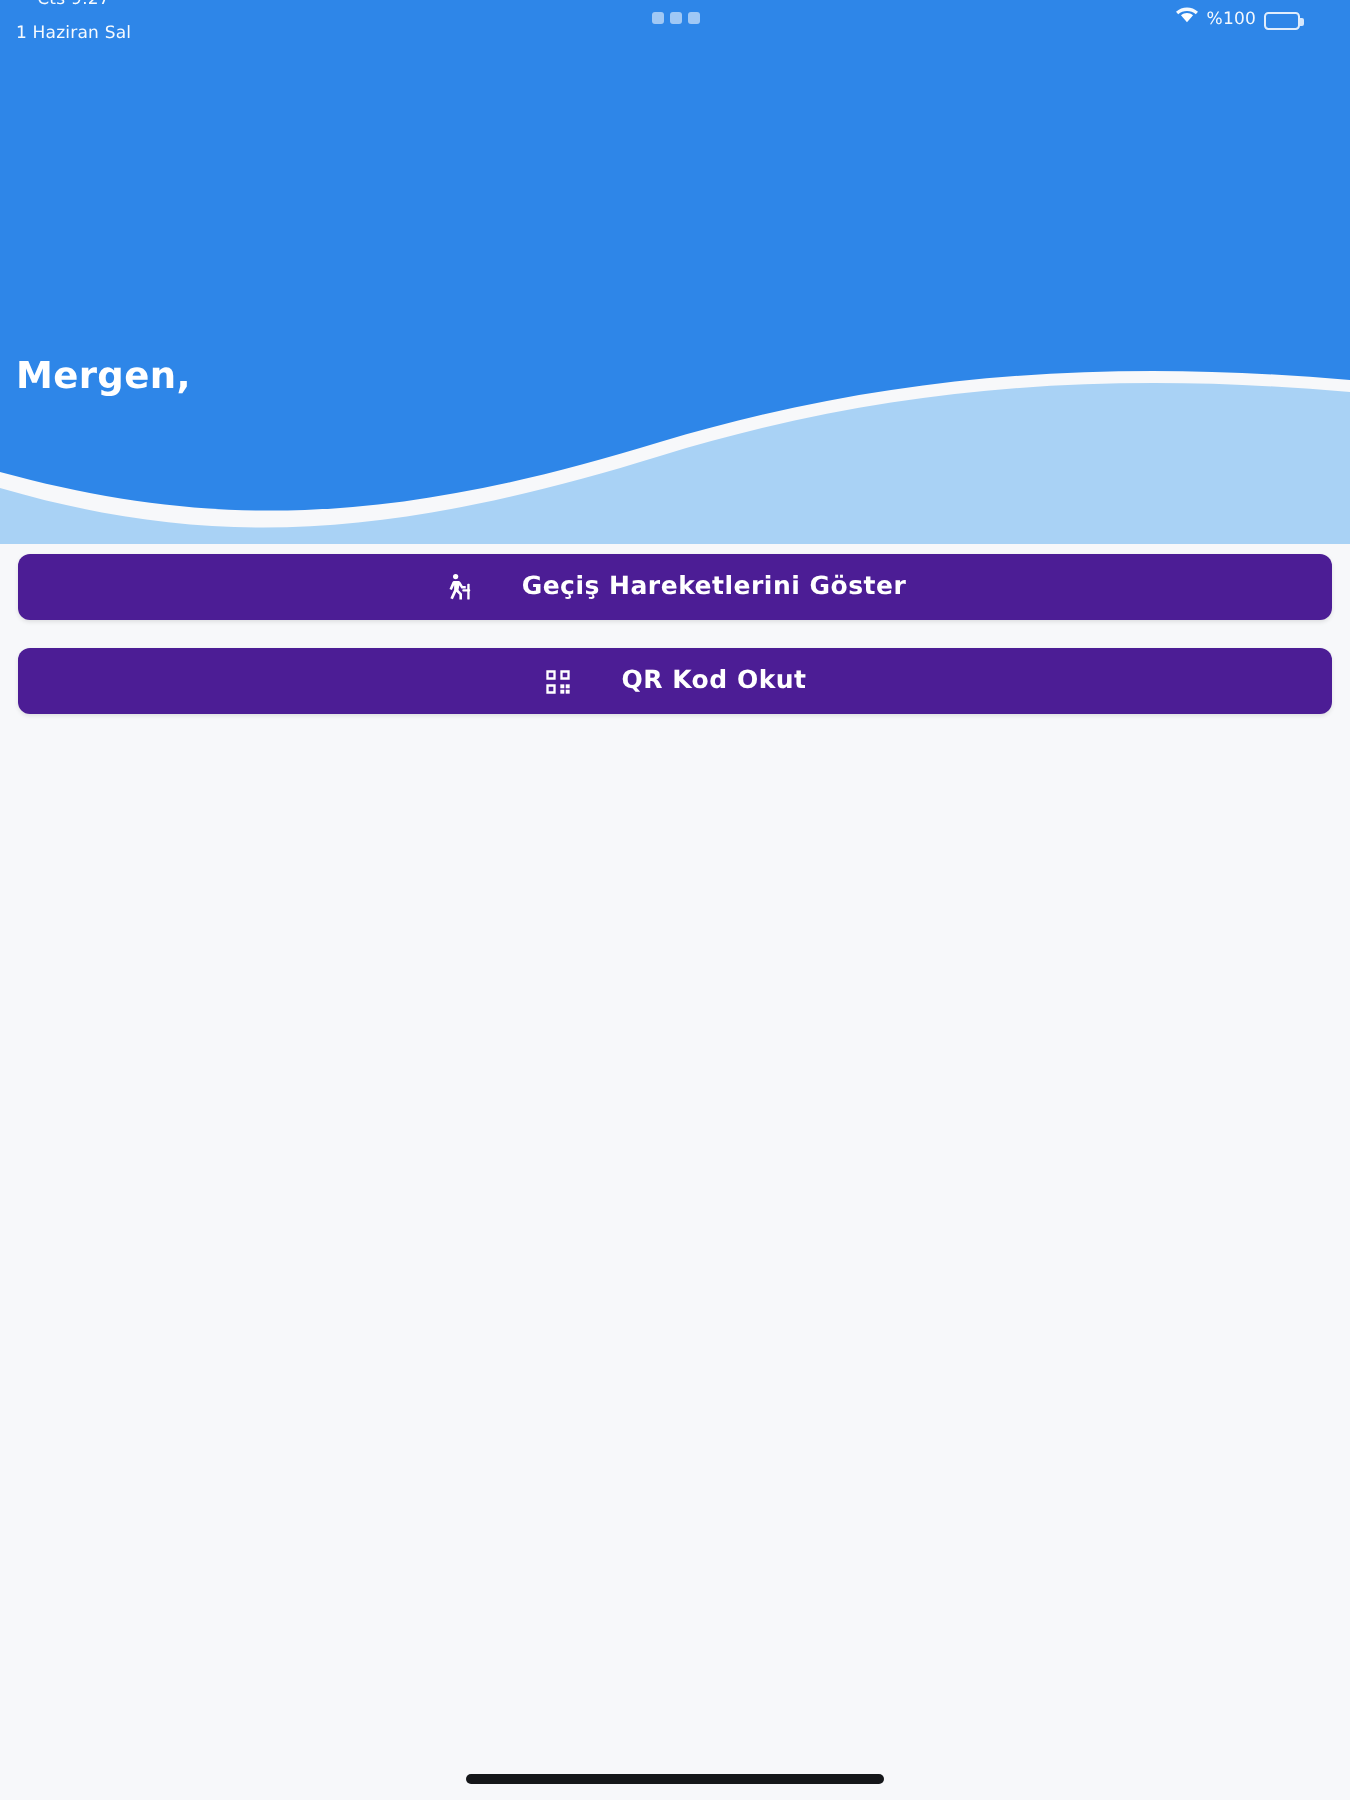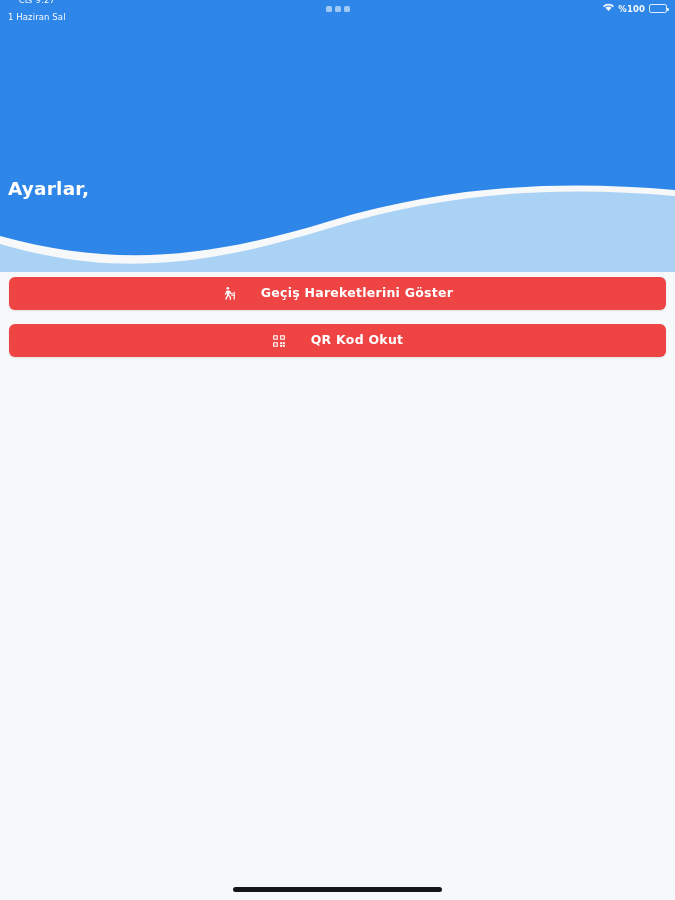--- a/index.html
+++ b/index.html
@@ -47,26 +47,25 @@
     align-items: center;
     gap: 3px;
   }
   .dot-indicator {
     width: 6px; height: 6px;
     border-radius: 1.5px;
     background: rgba(255,255,255,.55);
   }
   #status-right {
     position: absolute;
-    right: 8px;
-    display: flex;
-    align-items: center;
+    right: 25px;
+    display: flex;
+    align-items: flex-end;
     gap: 4px;
     white-space: nowrap;
-    font-weight: bold;
   }
   #battery-level { font-size: 8.5px; opacity: .95; }
   .wifi-glyph { display: block; }
   .battery-shell {
     width: 18px; height: 8.5px;
     border: 1px solid rgba(255,255,255,.85);
     border-radius: 2.2px;
     position: relative;
     padding: 1px;
   }
@@ -140,21 +139,21 @@
   .action-button .btn-icon {
     display: flex;
     align-items: center;
     justify-content: center;
     width: 15px;
     height: 15px;
     flex: none;
   }
   .action-button .btn-label { line-height: 1; white-space: nowrap; }
 
-  .btn-blue   { background: #ef4444; gap: 24px; }
+  .btn-blue   { background: #4c1d95; gap: 24px; }
   .btn-orange { background: #fbb040; }
   .btn-red    { background: #f9605a; }
 
   
   #home-indicator-area {
     position: absolute;
     bottom: 0; left: 0;
     width: 675px;
     height: 22px;
     display: flex;
@@ -175,21 +174,21 @@
 <div id="header">
   <svg id="header-wave" viewBox="0 0 675 272" preserveAspectRatio="none">
 
     <path d="M0,244 C110,276 200,268 330,228 C450,191 560,186 675,196 L675,272 L0,272 Z" fill="#a9d2f5"></path>
 
     <path d="M0,0 L675,0 L675,190 C560,180 450,185 330,221 C200,261 110,266 0,236 Z" fill="#2e86e8"></path>
   </svg>
 </div>
 
 <div id="greeting">
-  <div>Ayarlar,</div>
+  <div>Mergen,</div>
 </div>
 
 <div id="status-bar">
   <div id="status-left">
     <span>Cts 9:27</span>
     <span>1 Haziran Sal</span>
   </div>
 
   <div id="status-center">
     <span class="dot-indicator"></span>

